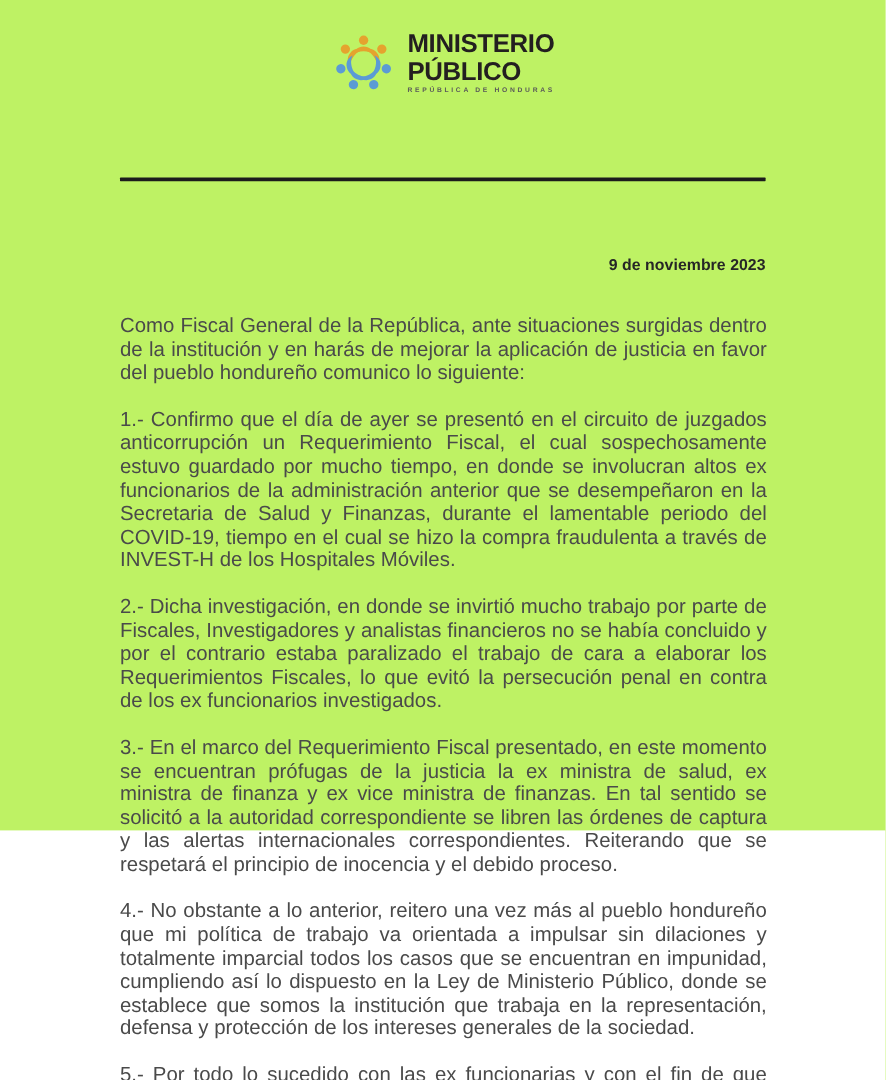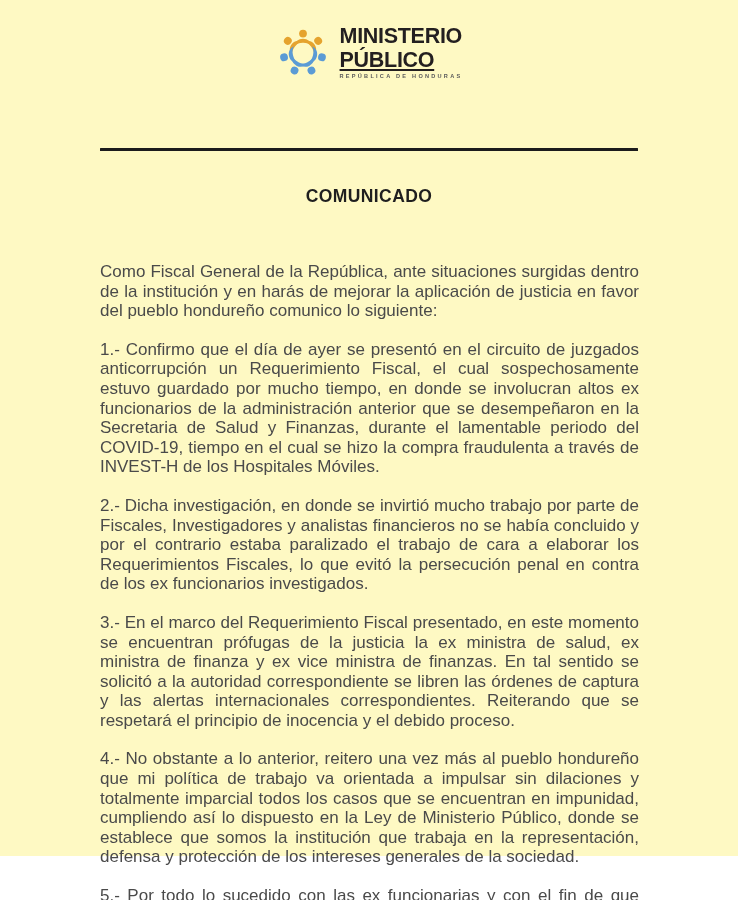--- a/index.html
+++ b/index.html
@@ -12,25 +12,25 @@
     height: 900px;
     background: #ffffff;
     font-family: "Liberation Sans", sans-serif;
     color: #3a3a3a;
     overflow: hidden;
     position: relative;
   }
 
   .page {
     width: 738px;
-    height: 856px;
+    height: 692px;
     box-sizing: border-box;
     padding: 0;
     position: relative;
-    background: #fef9c3;
+    background: #bef264;
   }
 
   
   .letterhead {
     display: flex;
     align-items: center;
     justify-content: center;
     gap: 10px;
     padding-top: 33px;
     height: 72px;
@@ -52,21 +52,21 @@
     line-height: 1;
   }
   .logo-line1, .logo-line2 {
     font-family: "Liberation Sans", sans-serif;
     font-weight: 700;
     font-size: 21.5px;
     letter-spacing: -0.3px;
     color: #231f20;
     line-height: 1.04;
   }
-  .logo-line2 { margin-top: 1px; text-decoration: underline; }
+  .logo-line2 { margin-top: 1px; }
   .logo-sub {
     font-family: "Liberation Sans", sans-serif;
     font-size: 5.6px;
     font-weight: 700;
     letter-spacing: 2.25px;
     color: #5a5a5a;
     margin-top: 3px;
     line-height: 1;
   }
 
@@ -180,22 +180,22 @@
       <div class="logo-line1">MINISTERIO</div>
       <div class="logo-line2">PÚBLICO</div>
       <div class="logo-sub">REPÚBLICA DE HONDURAS</div>
     </div>
   </div>
 
   <div class="rule-wrap">
     <div class="rule"></div>
   </div>
 
-  <div class="doc-title">COMUNICADO</div>
-
+
+  <div class="doc-date">9 de noviembre 2023</div>
 
   <div class="body-block">
     <p class="para">Como Fiscal General de la República, ante situaciones surgidas dentro de la institución y en harás de mejorar la aplicación de justicia en favor del pueblo hondureño comunico lo siguiente:</p>
     <p class="para">1.- Confirmo que el día de ayer se presentó en el circuito de juzgados anticorrupción un Requerimiento Fiscal, el cual sospechosamente estuvo guardado por mucho tiempo, en donde se involucran altos ex funcionarios de la administración anterior que se desempeñaron en la Secretaria de Salud y Finanzas, durante el lamentable periodo del COVID-19, tiempo en el cual se hizo la compra fraudulenta a través de INVEST-H de los Hospitales Móviles.</p>
     <p class="para">2.- Dicha investigación, en donde se invirtió mucho trabajo por parte de Fiscales, Investigadores y analistas financieros no se había concluido y por el contrario estaba paralizado el trabajo de cara a elaborar los Requerimientos Fiscales, lo que evitó la persecución penal en contra de los ex funcionarios investigados.</p>
     <p class="para">3.- En el marco del Requerimiento Fiscal presentado, en este momento se encuentran prófugas de la justicia la ex ministra de salud, ex ministra de finanza y ex vice ministra de finanzas. En tal sentido se solicitó a la autoridad correspondiente se libren las órdenes de captura y las alertas internacionales correspondientes. Reiterando que se respetará el principio de inocencia y el debido proceso.</p>
     <p class="para">4.- No obstante a lo anterior, reitero una vez más al pueblo hondureño que mi política de trabajo va orientada a impulsar sin dilaciones y totalmente imparcial todos los casos que se encuentran en impunidad, cumpliendo así lo dispuesto en la Ley de Ministerio Público, donde se establece que somos la institución que trabaja en la representación, defensa y protección de los intereses generales de la sociedad.</p>
     <p class="para">5.-  Por todo lo sucedido con las ex funcionarias y con el fin de que haya una mejor los procesos de investigación e imputación penal y con el fin de evitar errores, he determinado remover de sus cargos al Director y a la Subdirectora de la Agencia Técnica de Investigación Criminal (ATIC), y también al jefe de la Fiscalía Especial para la Transparencia y Combate a</p>
   </div>
 

